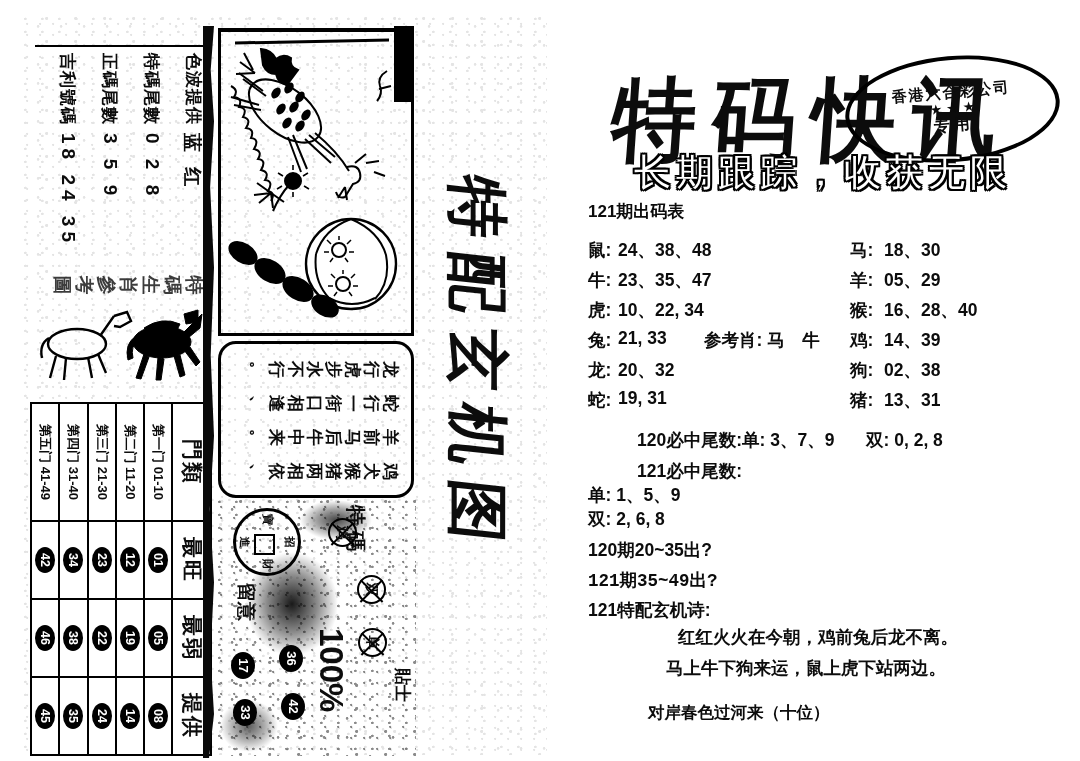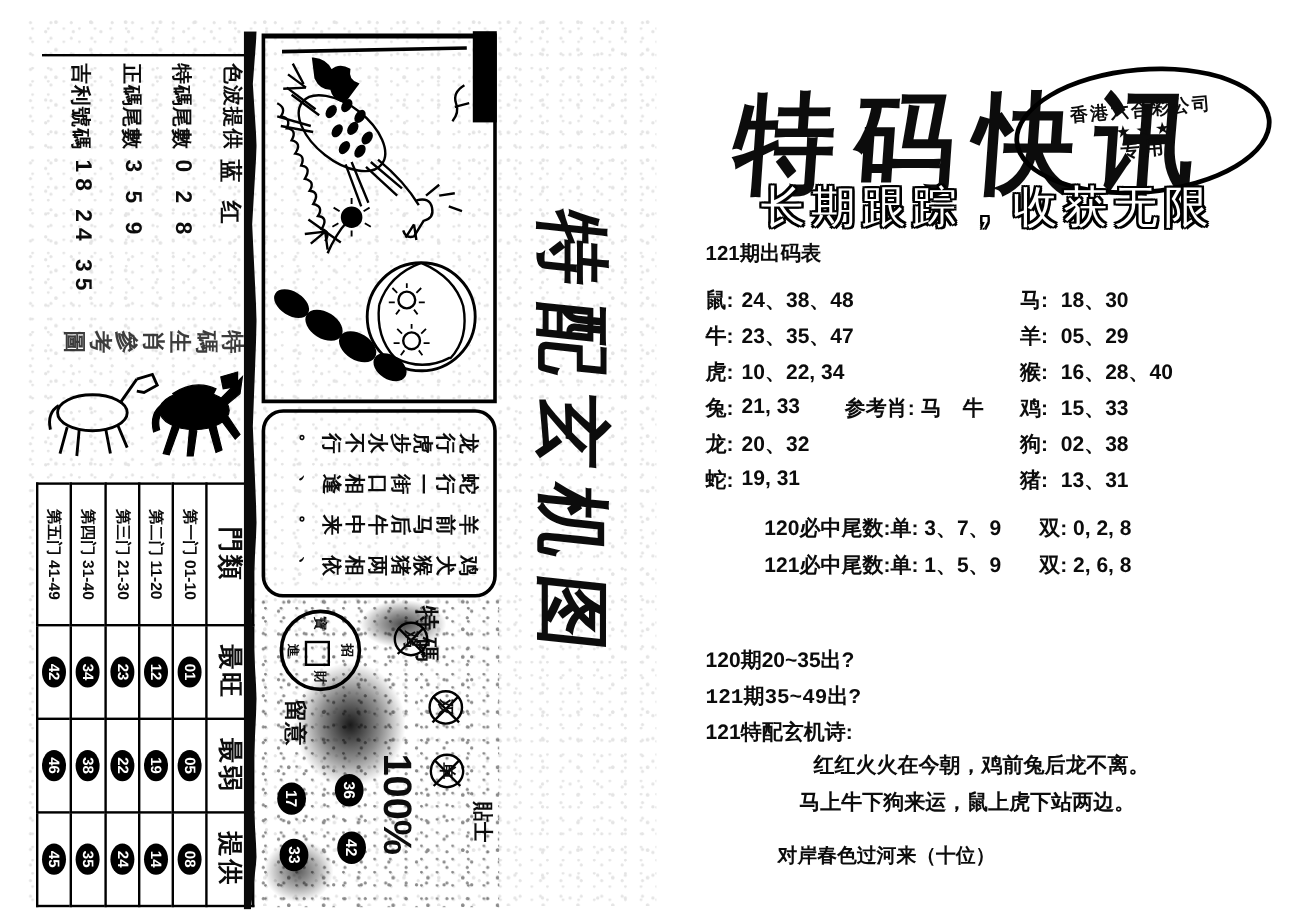--- a/index.html
+++ b/index.html
@@ -354,21 +354,21 @@
       <span class="ln">10、22, 34</span>
       <span class="note"></span>
       <span class="ra">猴:</span>
       <span class="rn">16、28、40</span>
   </div>
   <div class="zrow" style="top:328px;">
     <span class="la">兔:</span>
       <span class="ln">21, 33</span>
       <span class="note">参考肖: 马　牛</span>
       <span class="ra">鸡:</span>
-      <span class="rn">15、33</span>
+      <span class="rn">14、39</span>
   </div>
   <div class="zrow" style="top:358px;">
     <span class="la">龙:</span>
       <span class="ln">20、32</span>
       <span class="note"></span>
       <span class="ra">狗:</span>
       <span class="rn">02、38</span>
   </div>
   <div class="zrow" style="top:388px;">
     <span class="la">蛇:</span>
@@ -376,21 +376,21 @@
       <span class="note"></span>
       <span class="ra">猪:</span>
       <span class="rn">13、31</span>
   </div>
 
   <div class="trow" style="top:428px;">
     <span class="tl">120必中尾数:</span>
     <span class="to">单: 3、7、9</span>
     <span class="te">双: 0, 2, 8</span>
   </div>
-  <div class="trow" style="top:459px;">
+  <div class="trow" style="top:459px;flex-direction:column;">
     <span class="tl">121必中尾数:</span>
     <span class="to">单: 1、5、9</span>
     <span class="te">双: 2, 6, 8</span>
   </div>
 
   <div class="pred" style="top:538px;">120期20~35出?</div>
   <div class="pred" style="top:568px;font-family:Liberation Mono, monospace;">121期35~49出?</div>
   <div class="pred" style="top:598px;">121特配玄机诗:</div>
 
   <div class="poemline" style="left:678px;top:625px;">红红火火在今朝，鸡前兔后龙不离。</div>

